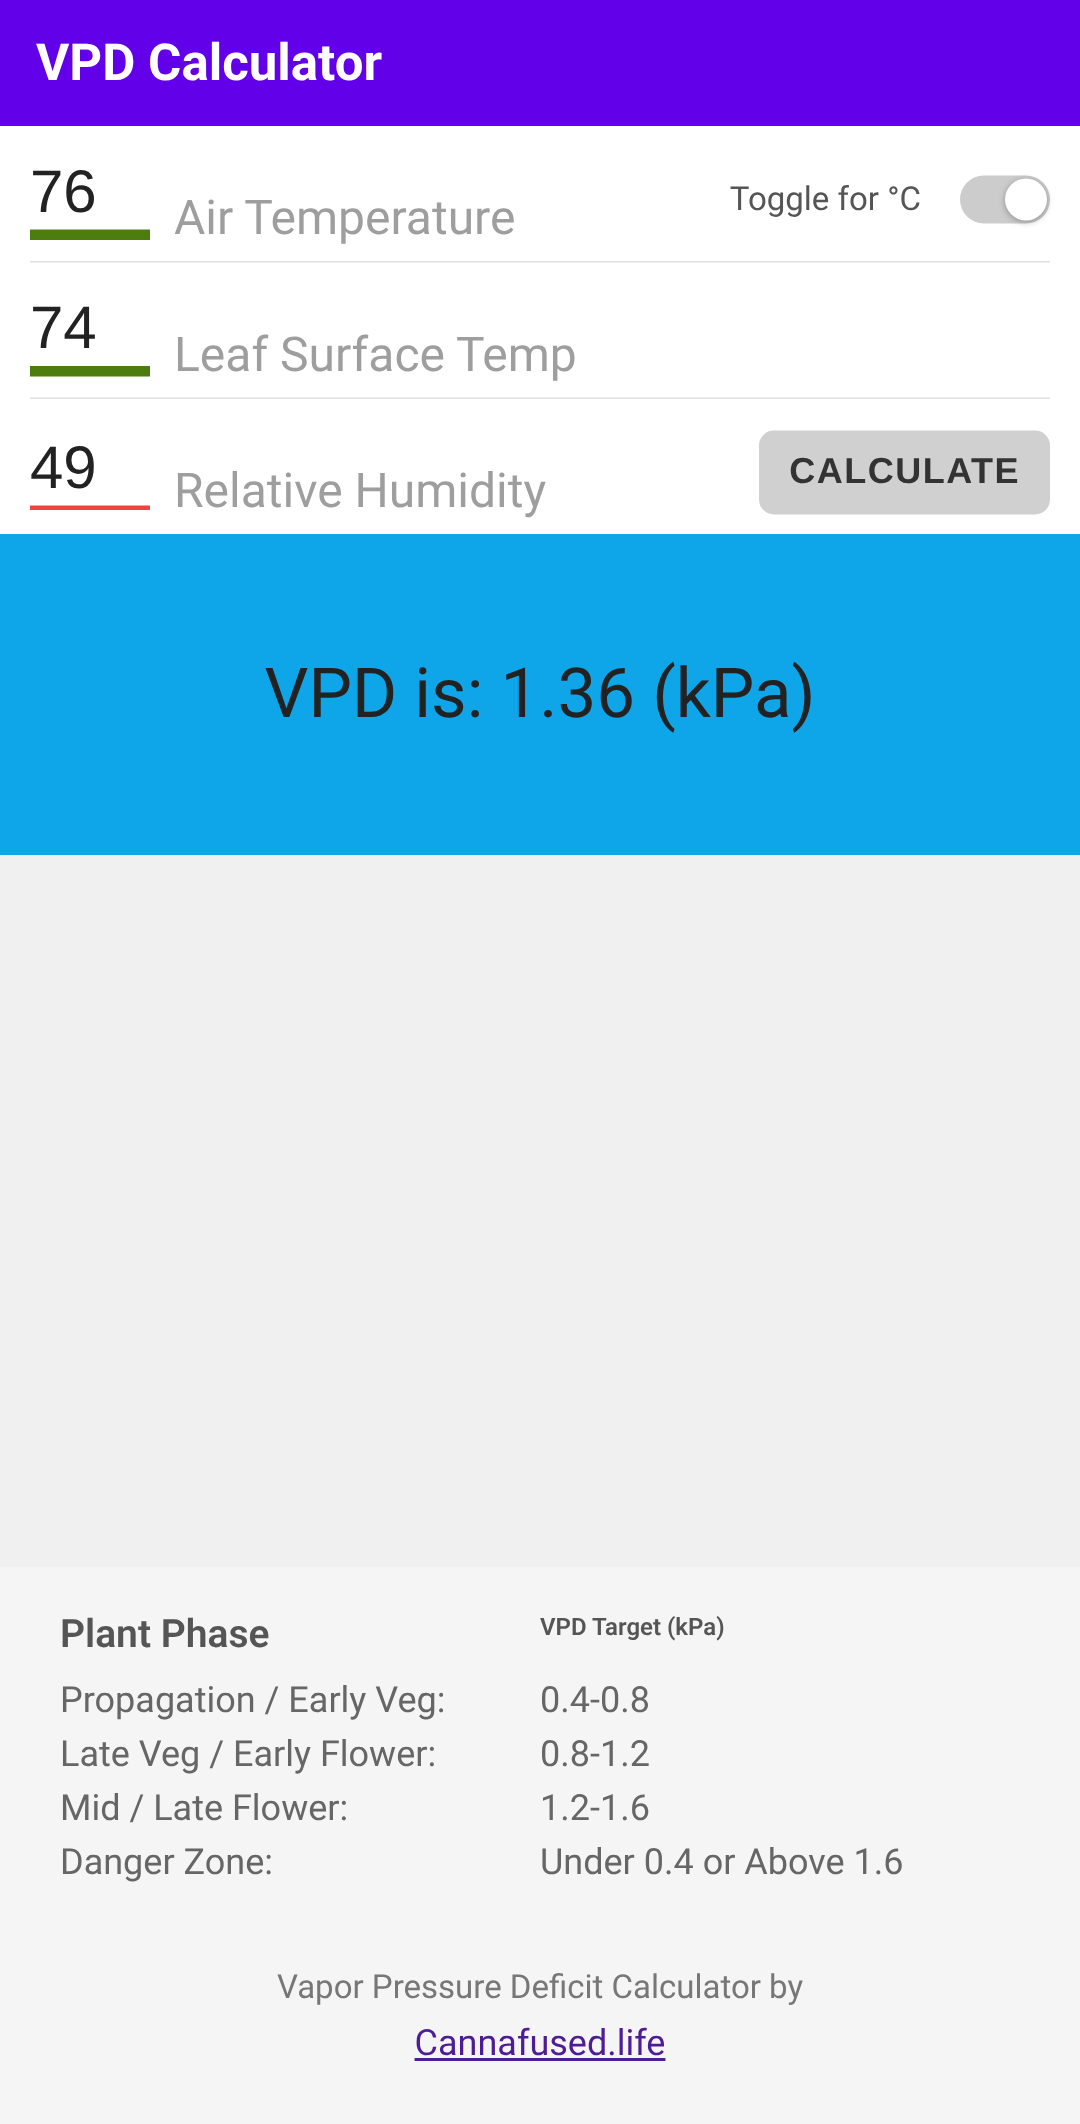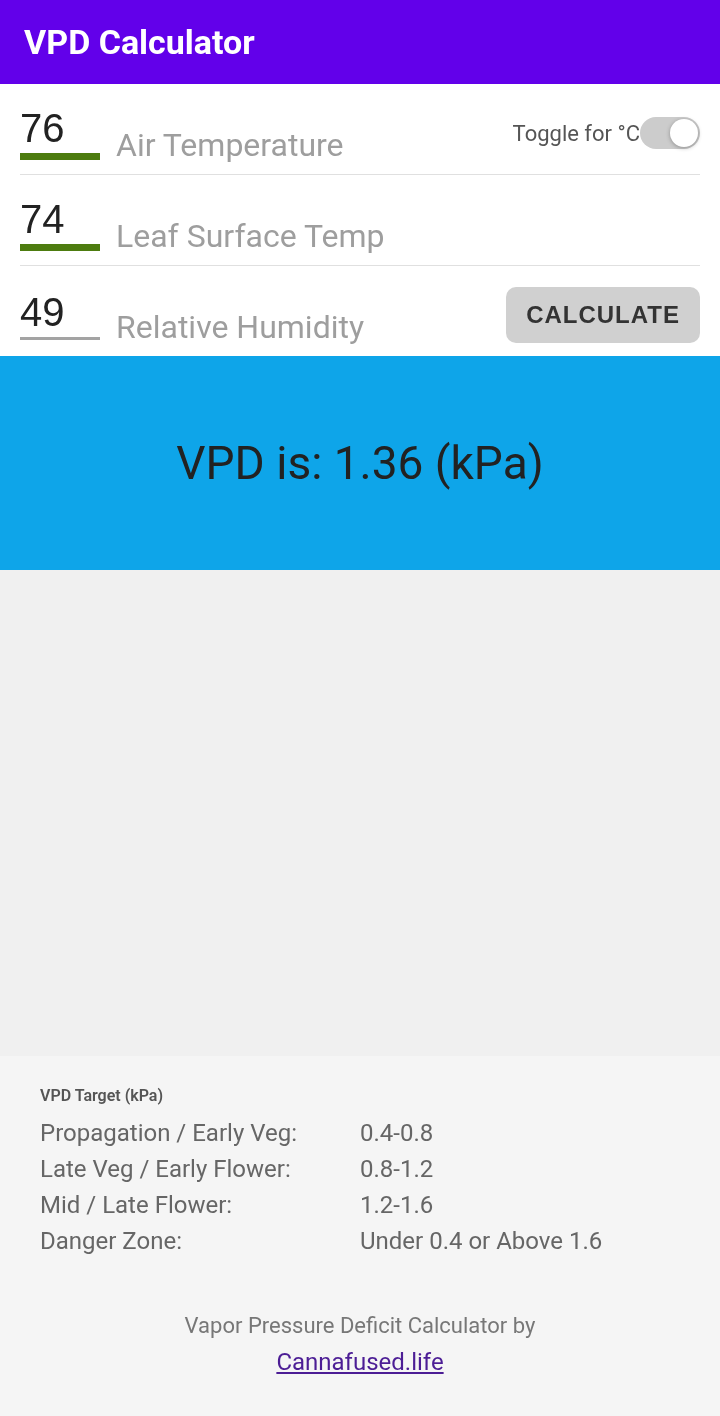--- a/index.html
+++ b/index.html
@@ -48,36 +48,36 @@
       font-weight: 400;
       color: #222;
       border: none;
       border-bottom: 7px solid #4d7c0f;
       background: transparent;
       outline: none;
       padding-bottom: 2px;
       text-align: left;
     }
     .input-number.teal-underline {
-      border-bottom: 3px solid #a3a3a3;
+      border-bottom: 3px solid #ef4444;
     }
 
     .input-label {
       font-size: 32px;
       color: #9e9e9e;
       margin-left: 16px;
       flex: 1;
       margin-top: 24px;
     }
 
     
     .toggle-container {
       display: flex;
       align-items: center;
-      gap: 0;
+      gap: 26px;
     }
     .toggle-label {
       font-size: 22px;
       color: #555;
       white-space: nowrap;
     }
     .toggle-switch {
       width: 60px;
       height: 32px;
       background: #ccc;
@@ -207,20 +207,21 @@
   </div>
 
 </div>
 
 <div class="result-section">
   <span class="result-text">VPD is: 1.36 (kPa)</span>
 </div>
 
 <div class="reference-section">
   <div class="reference-header">
+    <span class="ref-col-plant">Plant Phase</span>
     <span class="ref-col-vpd">VPD Target (kPa)</span>
   </div>
 
   <div id="reference-rows-container">
 
   <div class="reference-row">
         <span class="ref-cell">Propagation / Early Veg:</span>
         <span class="ref-cell">0.4-0.8</span>
       </div>
       <div class="reference-row">

